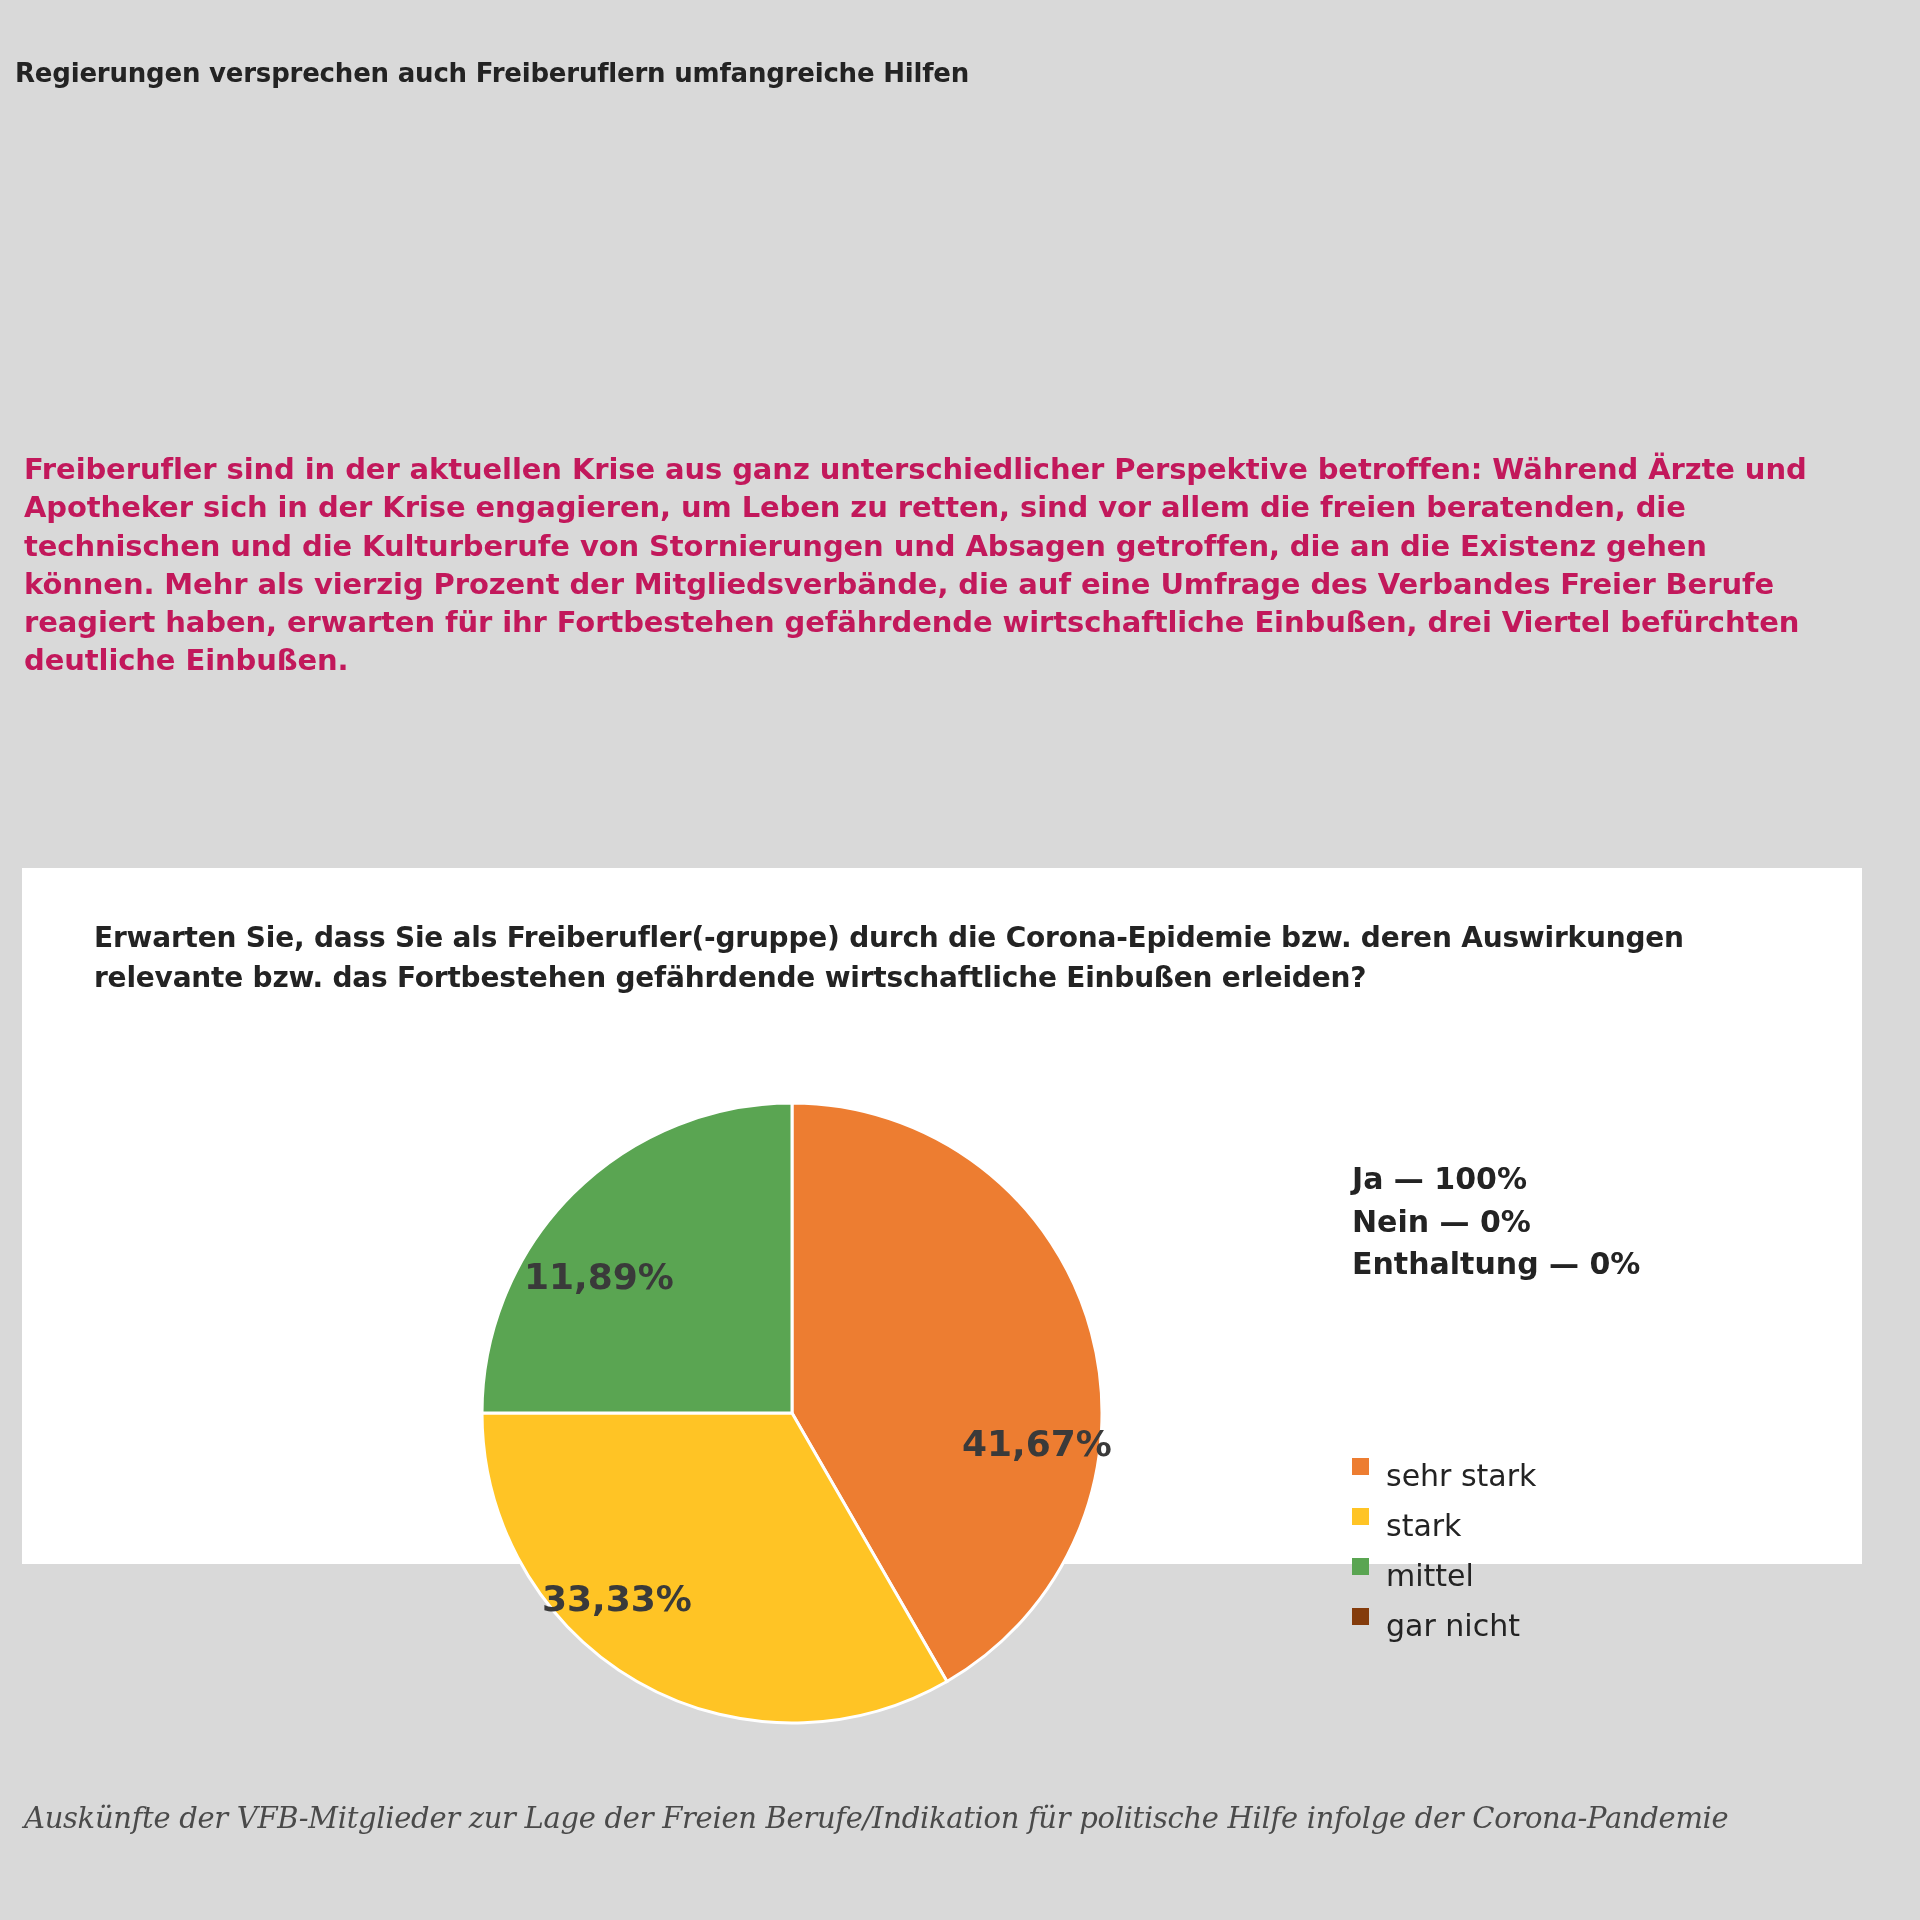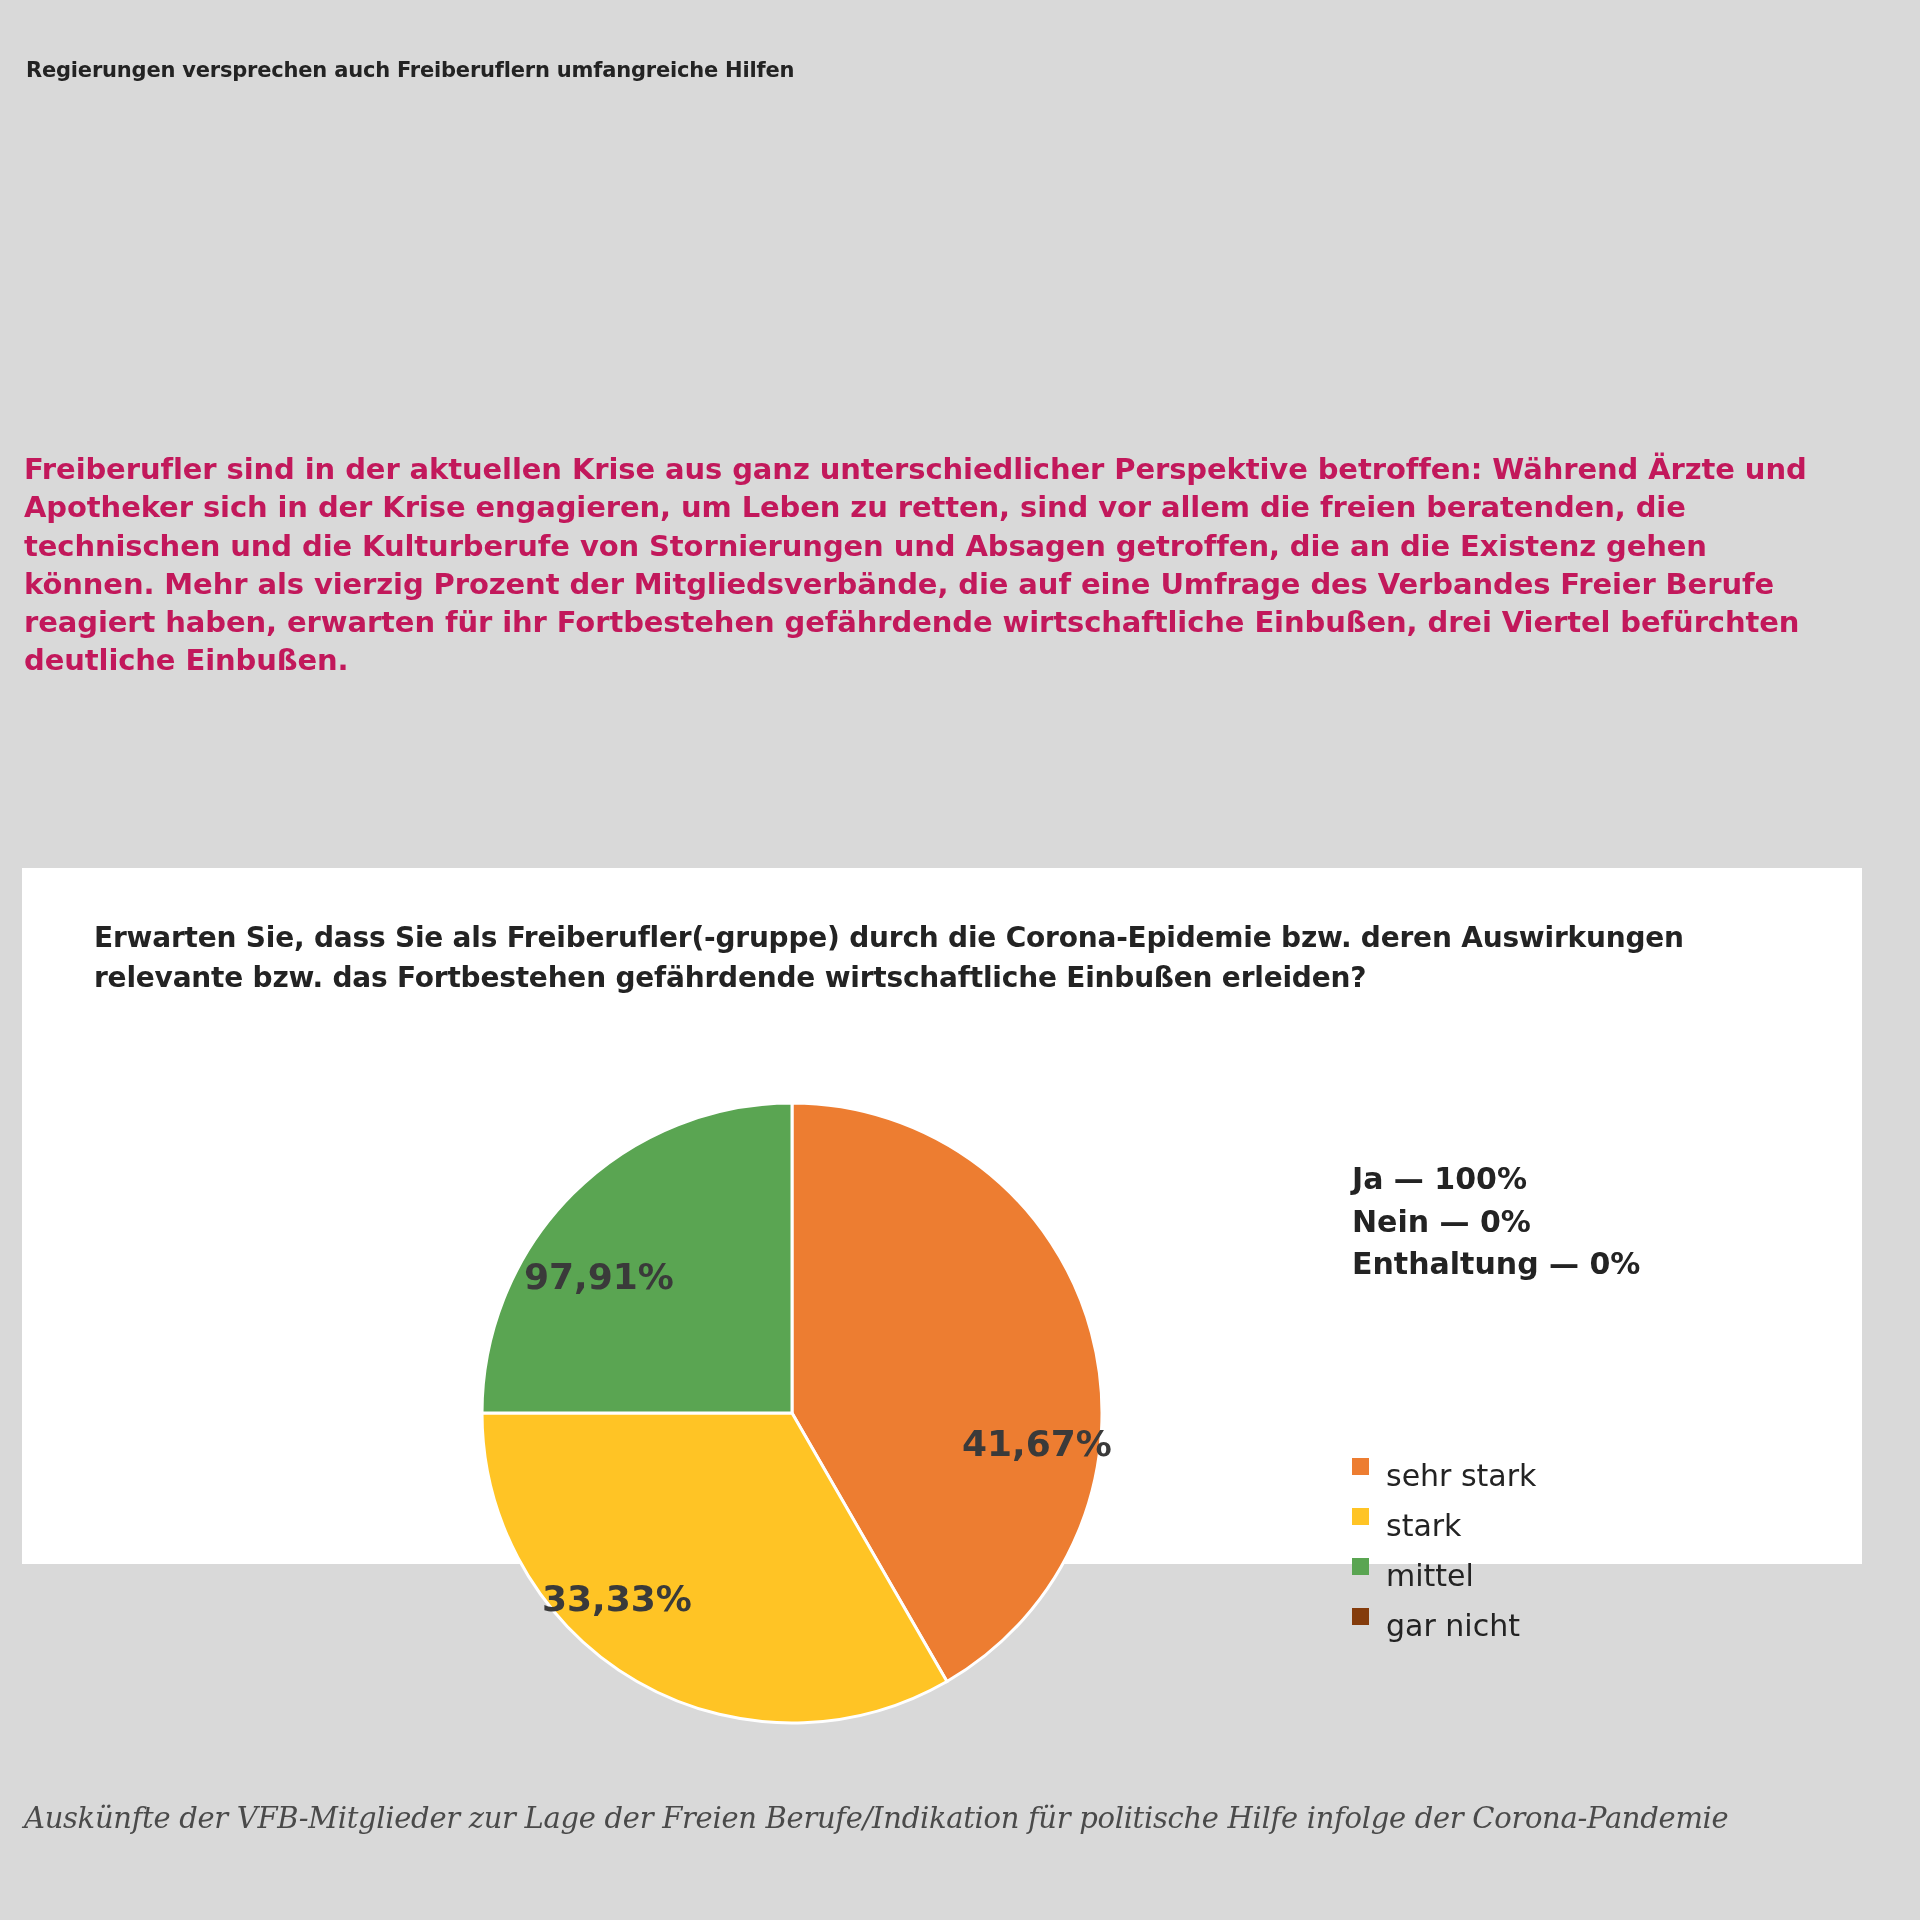--- a/index.html
+++ b/index.html
@@ -15,23 +15,23 @@
   }
   .page {
     position: relative;
     width: 1920px;
     height: 1920px;
     box-sizing: border-box;
     padding: 0;
   }
   .kicker {
     position: absolute;
-    left: 26px;
+    left: 15px;
     top: 58px;
-    font-size: 21px;
+    font-size: 26px;
     font-weight: bold;
     color: #232323;
     letter-spacing: -0.2px;
   }
   .headline {
     position: absolute;
     left: 22px;
     top: 130px;
     width: 1780px;
     font-family: "DejaVu Serif", serif;
@@ -159,21 +159,21 @@
 
     <div class="chart-area">
       <div class="pie-wrap">
         <svg width="900" height="670" viewBox="0 0 900 670">
             <path d="M450,335 L450.00,25.00 A310,310 0 0 1 604.94,603.50 Z" fill="#ed7d31" stroke="#ffffff" stroke-width="3"></path>
             <path d="M450,335 L604.94,603.50 A310,310 0 0 1 140.00,335.00 Z" fill="#ffc425" stroke="#ffffff" stroke-width="3"></path>
             <path d="M450,335 L140.00,335.00 A310,310 0 0 1 450.00,25.00 Z" fill="#5aa552" stroke="#ffffff" stroke-width="3"></path>
           </svg>
         <div class="slice-label lbl-orange">41,67%</div>
         <div class="slice-label lbl-yellow">33,33%</div>
-        <div class="slice-label lbl-green">97,91%</div>
+        <div class="slice-label lbl-green">11,89%</div>
       </div>
     </div>
 
     <div class="votes">
       <div>Ja — 100%</div>
       <div>Nein — 0%</div>
       <div>Enthaltung — 0%</div>
     </div>
 
     <div class="legend">

